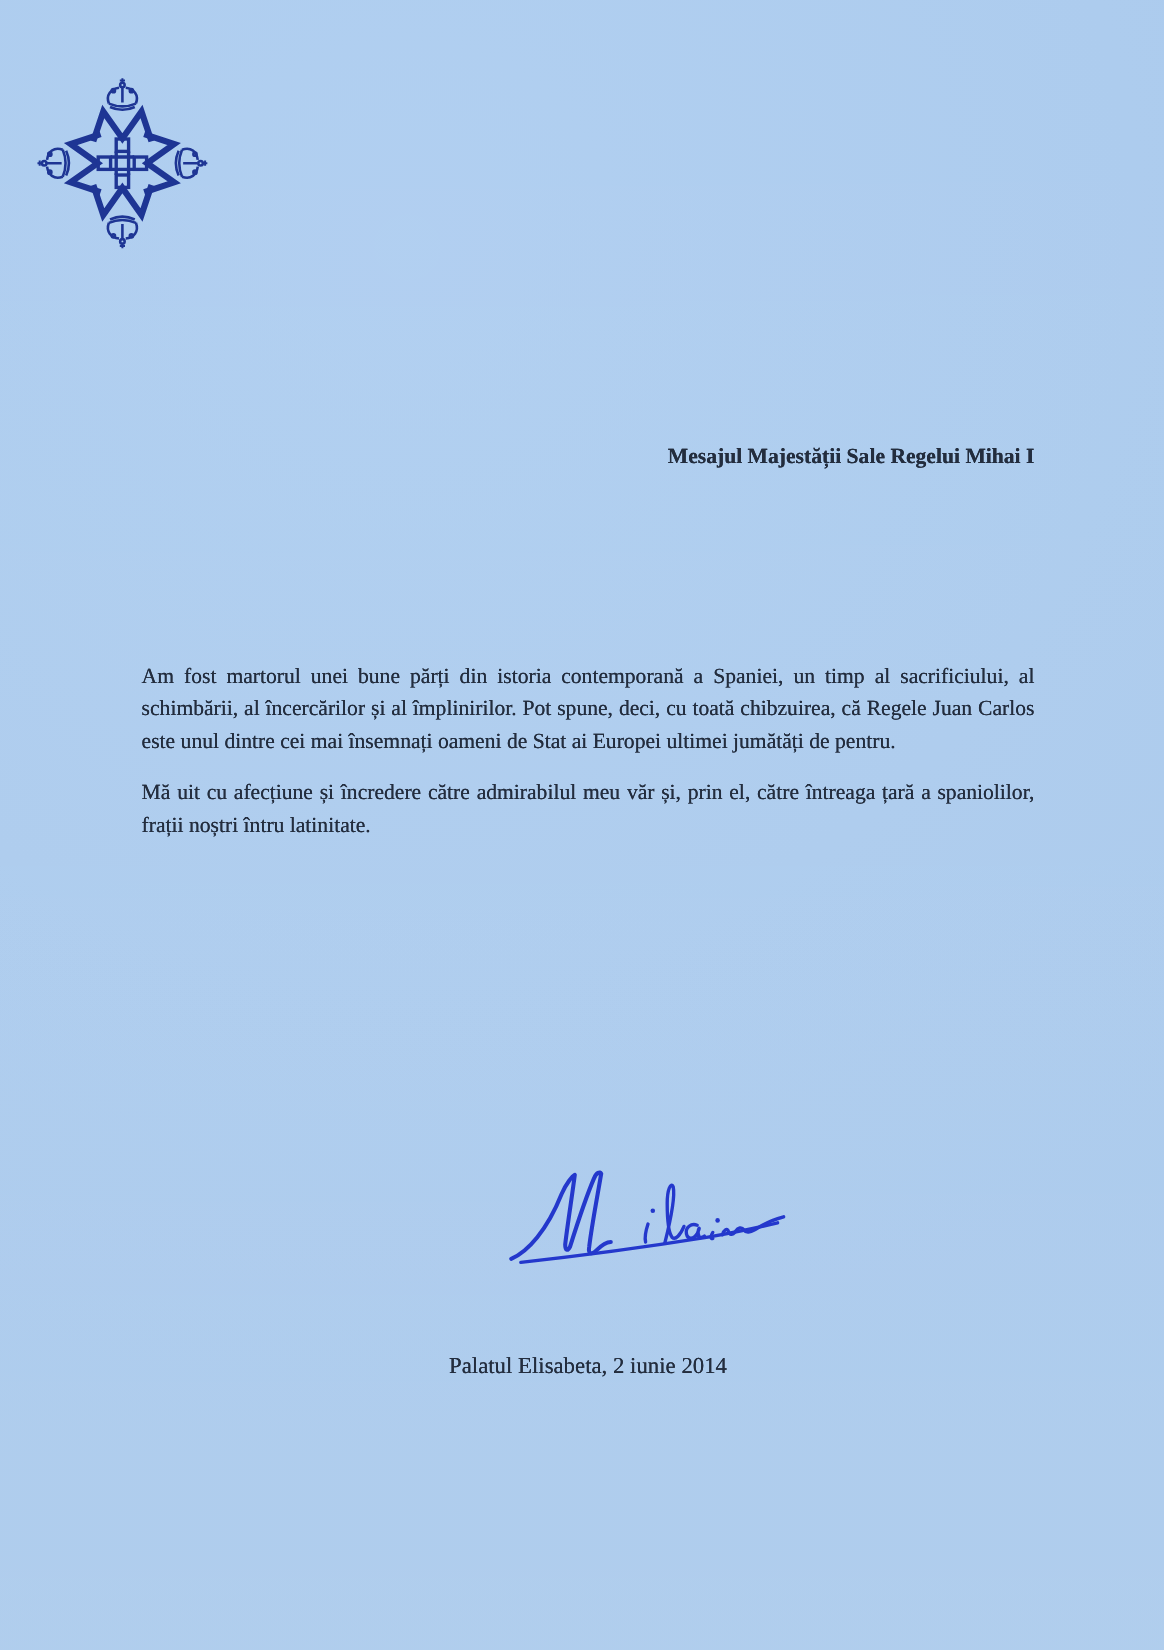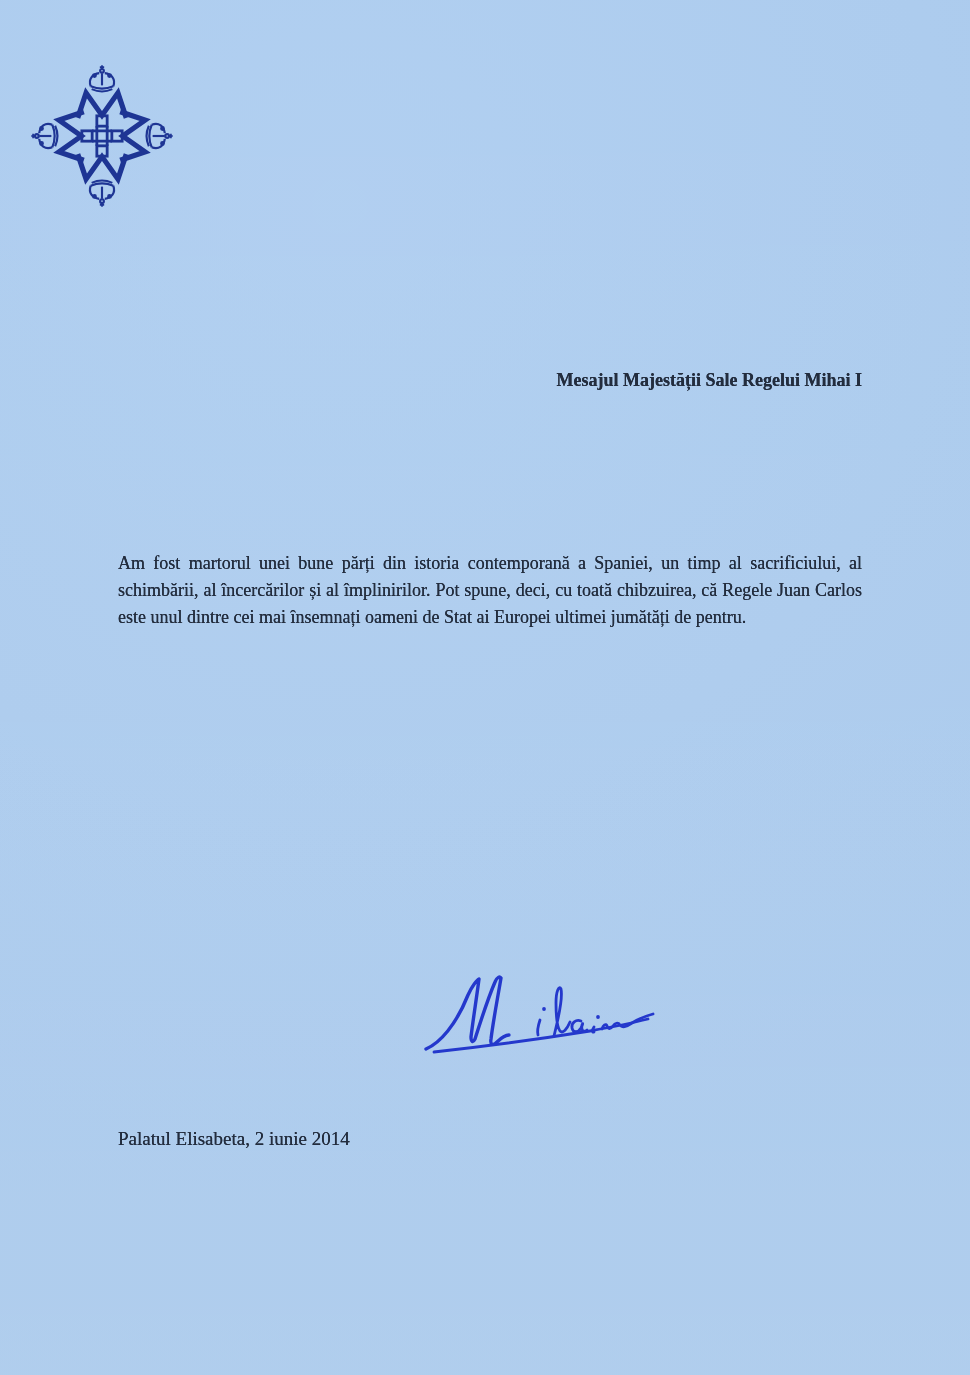--- a/index.html
+++ b/index.html
@@ -87,21 +87,21 @@
     fill: var(--sig-ink, #2438cc);
     stroke: none;
   }
 
   
   .dateline {
     position: absolute;
     left: 118px;
     top: 1126px;
     width: 744px;
-    text-align: left;
+    text-align: center;
     font-size: 19px;
     line-height: 26px;
     color: var(--ink-text, #222c3e);
     text-shadow: 0 0 0.4px currentColor;
   }
 </style>
 </head>
 <body>
 
 <div class="page">
@@ -140,20 +140,21 @@
           <path d="M -5.5,-10.5 L -5.5,10.5 M 5.5,-10.5 L 5.5,10.5 M -10.5,-5.5 L 10.5,-5.5 M -10.5,5.5 L 10.5,5.5"></path>
         </g>
       </g>
     </svg>
   </div>
 
   <h1 class="title">Mesajul Majestății Sale Regelui Mihai I</h1>
 
   <div class="letter-body">
     <p>Am fost martorul unei bune părți din istoria contemporană a Spaniei, un timp al sacrificiului, al schimbării, al încercărilor și al împlinirilor. Pot spune, deci, cu toată chibzuirea, că Regele Juan Carlos este unul dintre cei mai însemnați oameni de Stat ai Europei ultimei jumătăți de pentru.</p>
+    <p>Mă uit cu afecțiune și încredere către admirabilul meu văr și, prin el, către întreaga țară a spaniolilor, frații noștri întru latinitate.</p>
   </div>
 
   <div class="signature" aria-label="signature">
     <svg viewBox="0 0 245 98" width="245" height="98">
 
       <path d="M 6,86 C 20,80 36,62 48,32 C 52,23 57,17 59,16 C 57,32 53,57 51,74
                C 51,79 53,80 55,76 C 61,57 69,33 75,19 C 77,14 80,13 81,15
                C 78,33 73,59 71,76 C 70,82 73,83 77,79 C 81,75 85,72 89,72" stroke-width="3.4"></path>
 
       <path d="M 14,89 C 60,84 120,76 170,68 C 192,64 212,60 228,56" stroke-width="2.8"></path>

